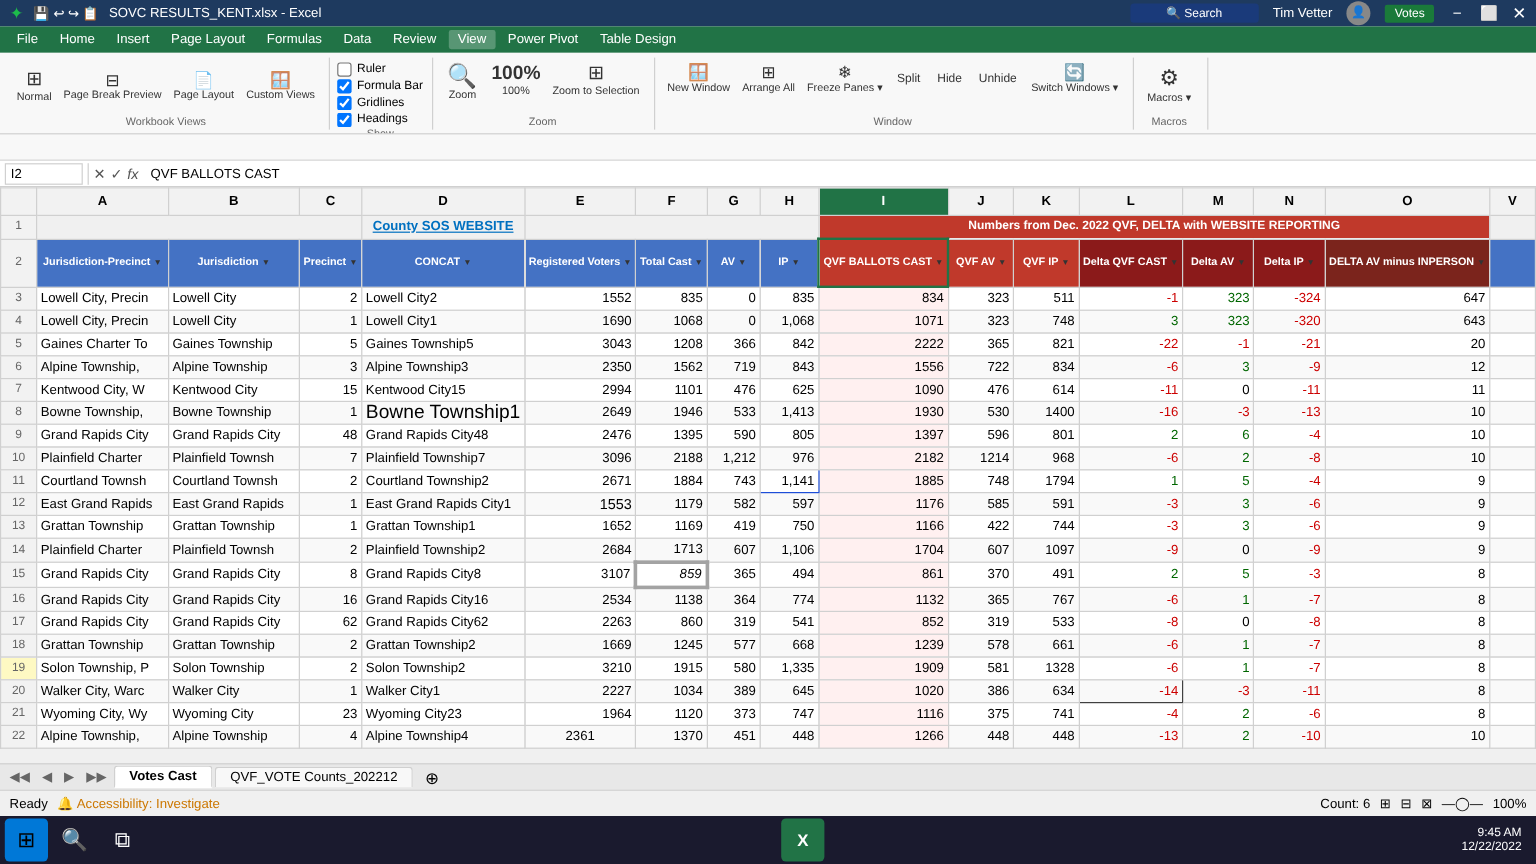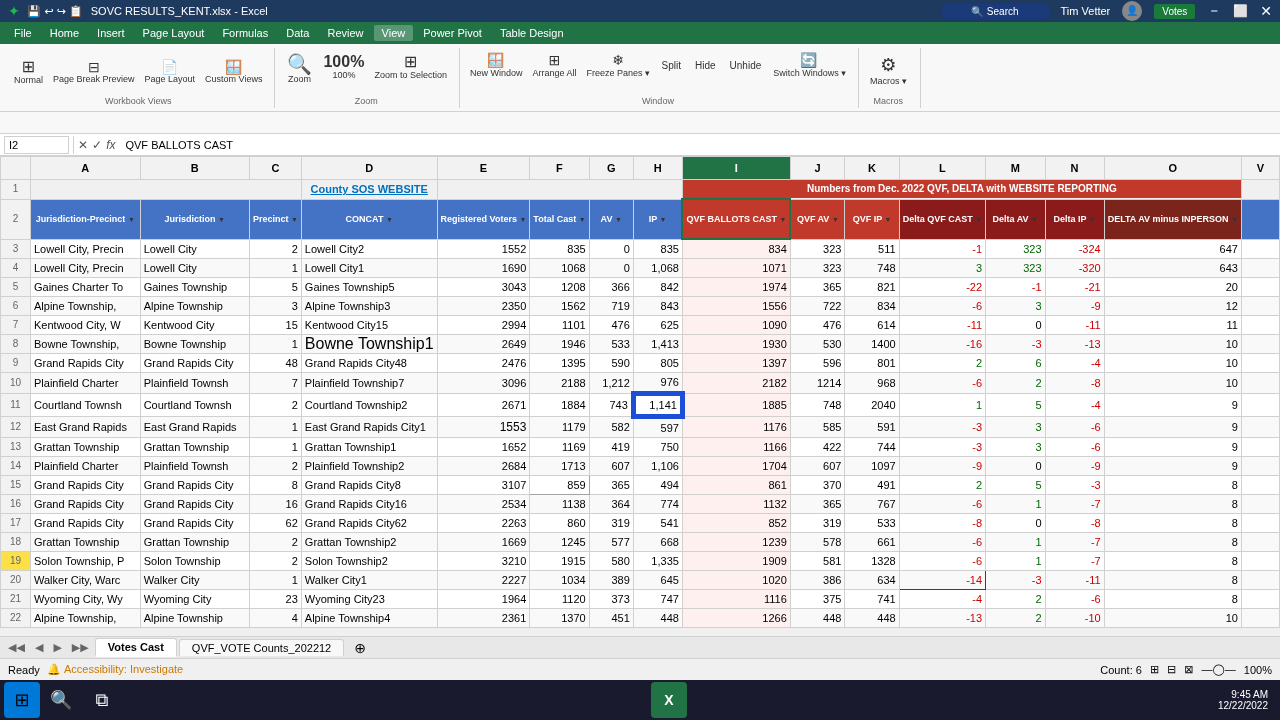--- a/index.html
+++ b/index.html
@@ -334,20 +334,29 @@
           <div style="font-size:9px;">Page Layout</div>
         </div>
         <div class="ribbon-btn" style="font-size:9px;min-width:44px;">
           <div class="btn-icon" style="font-size:14px;">🪟</div>
           <div style="font-size:9px;">Custom Views</div>
         </div>
       </div>
       <div class="ribbon-group-label">Workbook Views</div>
     </div>
 
+    <div class="ribbon-group" style="min-width:80px;">
+      <div style="display:flex;flex-direction:column;gap:2px;padding-top:4px;">
+        <label style="display:flex;align-items:center;gap:4px;font-size:10px;cursor:pointer;"><input type="checkbox" style="width: 12px; height: 12px;"> Ruler</label>
+        <label style="display:flex;align-items:center;gap:4px;font-size:10px;cursor:pointer;"><input type="checkbox" checked="" style="width: 12px; height: 12px;"> Formula Bar</label>
+        <label style="display:flex;align-items:center;gap:4px;font-size:10px;cursor:pointer;"><input type="checkbox" checked="" style="width: 12px; height: 12px;"> Gridlines</label>
+        <label style="display:flex;align-items:center;gap:4px;font-size:10px;cursor:pointer;"><input type="checkbox" checked="" style="width: 12px; height: 12px;"> Headings</label>
+      </div>
+      <div class="ribbon-group-label">Show</div>
+    </div>
 
     <div class="ribbon-group" style="min-width:100px;">
       <div class="ribbon-buttons" style="align-items:flex-start;padding-top:4px;">
         <div class="ribbon-btn">
           <div class="btn-icon" style="font-size:20px;">🔍</div>
           <div style="font-size:9px;">Zoom</div>
         </div>
         <div class="ribbon-btn">
           <div class="btn-icon" style="font-size:16px;font-weight:bold;">100%</div>
           <div style="font-size:9px;">100%</div>
@@ -526,21 +535,21 @@
           <tr style="height: 18px; background: white;">
             <td class="row-num" style="border:1px solid #d0d0d0;background:#f2f2f2;text-align:center;font-size:10px;color:#666;">5</td>
             <td style="border:1px solid #d0d0d0;text-align:left;font-size:11px;padding:1px 3px;overflow:hidden;white-space:nowrap;">Gaines Charter To</td>
             <td style="border:1px solid #d0d0d0;text-align:left;font-size:11px;padding:1px 3px;overflow:hidden;white-space:nowrap;">Gaines Township</td>
             <td style="border:1px solid #d0d0d0;text-align:right;font-size:11px;padding:1px 3px;overflow:hidden;white-space:nowrap;">5</td>
             <td style="border:1px solid #d0d0d0;text-align:left;font-size:11px;padding:1px 3px;overflow:hidden;white-space:nowrap;">Gaines Township5</td>
             <td style="border:1px solid #d0d0d0;text-align:right;font-size:11px;padding:1px 3px;overflow:hidden;white-space:nowrap;">3043</td>
             <td style="border:1px solid #d0d0d0;text-align:right;font-size:11px;padding:1px 3px;overflow:hidden;white-space:nowrap;">1208</td>
             <td style="border:1px solid #d0d0d0;text-align:right;font-size:11px;padding:1px 3px;overflow:hidden;white-space:nowrap;">366</td>
             <td style="border:1px solid #d0d0d0;text-align:right;font-size:11px;padding:1px 3px;overflow:hidden;white-space:nowrap;">842</td>
-            <td style="border:1px solid #d0d0d0;text-align:right;font-size:11px;padding:1px 3px;overflow:hidden;white-space:nowrap;background:#fff0f0;">1974</td>
+            <td style="border:1px solid #d0d0d0;text-align:right;font-size:11px;padding:1px 3px;overflow:hidden;white-space:nowrap;background:#fff0f0;">2222</td>
             <td style="border:1px solid #d0d0d0;text-align:right;font-size:11px;padding:1px 3px;overflow:hidden;white-space:nowrap;">365</td>
             <td style="border:1px solid #d0d0d0;text-align:right;font-size:11px;padding:1px 3px;overflow:hidden;white-space:nowrap;">821</td>
             <td style="border:1px solid #d0d0d0;text-align:right;font-size:11px;padding:1px 3px;overflow:hidden;white-space:nowrap;color:#c00;">-22</td>
             <td style="border:1px solid #d0d0d0;text-align:right;font-size:11px;padding:1px 3px;overflow:hidden;white-space:nowrap;color:#c00;">-1</td>
             <td style="border:1px solid #d0d0d0;text-align:right;font-size:11px;padding:1px 3px;overflow:hidden;white-space:nowrap;color:#c00;">-21</td>
             <td style="border:1px solid #d0d0d0;text-align:right;font-size:11px;padding:1px 3px;overflow:hidden;white-space:nowrap;">20</td>
             <td style="border:1px solid #d0d0d0;"></td>
           </tr>
           <tr style="height: 18px; background: rgb(249, 249, 249);">
             <td class="row-num" style="border:1px solid #d0d0d0;background:#f2f2f2;text-align:center;font-size:10px;color:#666;">6</td>
@@ -639,24 +648,24 @@
           </tr>
           <tr style="height: 18px; background: white;">
             <td class="row-num" style="border:1px solid #d0d0d0;background:#f2f2f2;text-align:center;font-size:10px;color:#666;">11</td>
             <td style="border:1px solid #d0d0d0;text-align:left;font-size:11px;padding:1px 3px;overflow:hidden;white-space:nowrap;">Courtland Townsh</td>
             <td style="border:1px solid #d0d0d0;text-align:left;font-size:11px;padding:1px 3px;overflow:hidden;white-space:nowrap;">Courtland Townsh</td>
             <td style="border:1px solid #d0d0d0;text-align:right;font-size:11px;padding:1px 3px;overflow:hidden;white-space:nowrap;">2</td>
             <td style="border:1px solid #d0d0d0;text-align:left;font-size:11px;padding:1px 3px;overflow:hidden;white-space:nowrap;">Courtland Township2</td>
             <td style="border:1px solid #d0d0d0;text-align:right;font-size:11px;padding:1px 3px;overflow:hidden;white-space:nowrap;">2671</td>
             <td style="border:1px solid #d0d0d0;text-align:right;font-size:11px;padding:1px 3px;overflow:hidden;white-space:nowrap;">1884</td>
             <td style="border:1px solid #d0d0d0;text-align:right;font-size:11px;padding:1px 3px;overflow:hidden;white-space:nowrap;">743</td>
-            <td style="border:5px solid #1d4ed8;text-align:right;font-size:11px;padding:1px 3px;overflow:hidden;white-space:nowrap;">1,141</td>
+            <td style="border:1px solid #1d4ed8;text-align:right;font-size:11px;padding:1px 3px;overflow:hidden;white-space:nowrap;">1,141</td>
             <td style="border:1px solid #d0d0d0;text-align:right;font-size:11px;padding:1px 3px;overflow:hidden;white-space:nowrap;background:#fff0f0;">1885</td>
             <td style="border:1px solid #d0d0d0;text-align:right;font-size:11px;padding:1px 3px;overflow:hidden;white-space:nowrap;">748</td>
-            <td style="border:1px solid #d0d0d0;text-align:right;font-size:11px;padding:1px 3px;overflow:hidden;white-space:nowrap;">2040</td>
+            <td style="border:1px solid #d0d0d0;text-align:right;font-size:11px;padding:1px 3px;overflow:hidden;white-space:nowrap;">1794</td>
             <td style="border:1px solid #d0d0d0;text-align:right;font-size:11px;padding:1px 3px;overflow:hidden;white-space:nowrap;color:#006600;">1</td>
             <td style="border:1px solid #d0d0d0;text-align:right;font-size:11px;padding:1px 3px;overflow:hidden;white-space:nowrap;color:#006600;">5</td>
             <td style="border:1px solid #d0d0d0;text-align:right;font-size:11px;padding:1px 3px;overflow:hidden;white-space:nowrap;color:#c00;">-4</td>
             <td style="border:1px solid #d0d0d0;text-align:right;font-size:11px;padding:1px 3px;overflow:hidden;white-space:nowrap;">9</td>
             <td style="border:1px solid #d0d0d0;"></td>
           </tr>
           <tr style="height: 18px; background: rgb(249, 249, 249);">
             <td class="row-num" style="border:1px solid #d0d0d0;background:#f2f2f2;text-align:center;font-size:10px;color:#666;">12</td>
             <td style="border:1px solid #d0d0d0;text-align:left;font-size:11px;padding:1px 3px;overflow:hidden;white-space:nowrap;">East Grand Rapids</td>
             <td style="border:1px solid #d0d0d0;text-align:left;font-size:11px;padding:1px 3px;overflow:hidden;white-space:nowrap;">East Grand Rapids</td>
@@ -713,21 +722,21 @@
             <td style="border:1px solid #d0d0d0;text-align:right;font-size:11px;padding:1px 3px;overflow:hidden;white-space:nowrap;">9</td>
             <td style="border:1px solid #d0d0d0;"></td>
           </tr>
           <tr style="height: 18px; background: white;">
             <td class="row-num" style="border:1px solid #d0d0d0;background:#f2f2f2;text-align:center;font-size:10px;color:#666;">15</td>
             <td style="border:1px solid #d0d0d0;text-align:left;font-size:11px;padding:1px 3px;overflow:hidden;white-space:nowrap;">Grand Rapids City</td>
             <td style="border:1px solid #d0d0d0;text-align:left;font-size:11px;padding:1px 3px;overflow:hidden;white-space:nowrap;">Grand Rapids City</td>
             <td style="border:1px solid #d0d0d0;text-align:right;font-size:11px;padding:1px 3px;overflow:hidden;white-space:nowrap;">8</td>
             <td style="border:1px solid #d0d0d0;text-align:left;font-size:11px;padding:1px 3px;overflow:hidden;white-space:nowrap;">Grand Rapids City8</td>
             <td style="border:1px solid #d0d0d0;text-align:right;font-size:11px;padding:1px 3px;overflow:hidden;white-space:nowrap;">3107</td>
-            <td style="border:1px solid #a3a3a3;text-align:right;font-size:11px;padding:1px 3px;overflow:hidden;white-space:nowrap;">859</td>
+            <td style="border:3px solid #a3a3a3;text-align:right;font-size:11px;padding:1px 3px;overflow:hidden;white-space:nowrap;font-style:italic;">859</td>
             <td style="border:1px solid #d0d0d0;text-align:right;font-size:11px;padding:1px 3px;overflow:hidden;white-space:nowrap;">365</td>
             <td style="border:1px solid #d0d0d0;text-align:right;font-size:11px;padding:1px 3px;overflow:hidden;white-space:nowrap;">494</td>
             <td style="border:1px solid #d0d0d0;text-align:right;font-size:11px;padding:1px 3px;overflow:hidden;white-space:nowrap;background:#fff0f0;">861</td>
             <td style="border:1px solid #d0d0d0;text-align:right;font-size:11px;padding:1px 3px;overflow:hidden;white-space:nowrap;">370</td>
             <td style="border:1px solid #d0d0d0;text-align:right;font-size:11px;padding:1px 3px;overflow:hidden;white-space:nowrap;">491</td>
             <td style="border:1px solid #d0d0d0;text-align:right;font-size:11px;padding:1px 3px;overflow:hidden;white-space:nowrap;color:#006600;">2</td>
             <td style="border:1px solid #d0d0d0;text-align:right;font-size:11px;padding:1px 3px;overflow:hidden;white-space:nowrap;color:#006600;">5</td>
             <td style="border:1px solid #d0d0d0;text-align:right;font-size:11px;padding:1px 3px;overflow:hidden;white-space:nowrap;color:#c00;">-3</td>
             <td style="border:1px solid #d0d0d0;text-align:right;font-size:11px;padding:1px 3px;overflow:hidden;white-space:nowrap;">8</td>
             <td style="border:1px solid #d0d0d0;"></td>
@@ -783,21 +792,21 @@
             <td style="border:1px solid #d0d0d0;text-align:right;font-size:11px;padding:1px 3px;overflow:hidden;white-space:nowrap;background:#fff0f0;">1239</td>
             <td style="border:1px solid #d0d0d0;text-align:right;font-size:11px;padding:1px 3px;overflow:hidden;white-space:nowrap;">578</td>
             <td style="border:1px solid #d0d0d0;text-align:right;font-size:11px;padding:1px 3px;overflow:hidden;white-space:nowrap;">661</td>
             <td style="border:1px solid #d0d0d0;text-align:right;font-size:11px;padding:1px 3px;overflow:hidden;white-space:nowrap;color:#c00;">-6</td>
             <td style="border:1px solid #d0d0d0;text-align:right;font-size:11px;padding:1px 3px;overflow:hidden;white-space:nowrap;color:#006600;">1</td>
             <td style="border:1px solid #d0d0d0;text-align:right;font-size:11px;padding:1px 3px;overflow:hidden;white-space:nowrap;color:#c00;">-7</td>
             <td style="border:1px solid #d0d0d0;text-align:right;font-size:11px;padding:1px 3px;overflow:hidden;white-space:nowrap;">8</td>
             <td style="border:1px solid #d0d0d0;"></td>
           </tr>
           <tr style="height: 18px; background: white;">
-            <td class="row-num" style="border:1px solid #d0d0d0;background:#fde047;text-align:center;font-size:10px;color:#666;">19</td>
+            <td class="row-num" style="border:1px solid #d0d0d0;background:#fef9c3;text-align:center;font-size:10px;color:#666;">19</td>
             <td style="border:1px solid #d0d0d0;text-align:left;font-size:11px;padding:1px 3px;overflow:hidden;white-space:nowrap;">Solon Township, P</td>
             <td style="border:1px solid #d0d0d0;text-align:left;font-size:11px;padding:1px 3px;overflow:hidden;white-space:nowrap;">Solon Township</td>
             <td style="border:1px solid #d0d0d0;text-align:right;font-size:11px;padding:1px 3px;overflow:hidden;white-space:nowrap;">2</td>
             <td style="border:1px solid #d0d0d0;text-align:left;font-size:11px;padding:1px 3px;overflow:hidden;white-space:nowrap;">Solon Township2</td>
             <td style="border:1px solid #d0d0d0;text-align:right;font-size:11px;padding:1px 3px;overflow:hidden;white-space:nowrap;">3210</td>
             <td style="border:1px solid #d0d0d0;text-align:right;font-size:11px;padding:1px 3px;overflow:hidden;white-space:nowrap;">1915</td>
             <td style="border:1px solid #d0d0d0;text-align:right;font-size:11px;padding:1px 3px;overflow:hidden;white-space:nowrap;">580</td>
             <td style="border:1px solid #d0d0d0;text-align:right;font-size:11px;padding:1px 3px;overflow:hidden;white-space:nowrap;">1,335</td>
             <td style="border:1px solid #d0d0d0;text-align:right;font-size:11px;padding:1px 3px;overflow:hidden;white-space:nowrap;background:#fff0f0;">1909</td>
             <td style="border:1px solid #d0d0d0;text-align:right;font-size:11px;padding:1px 3px;overflow:hidden;white-space:nowrap;">581</td>
@@ -845,21 +854,21 @@
             <td style="border:1px solid #d0d0d0;text-align:right;font-size:11px;padding:1px 3px;overflow:hidden;white-space:nowrap;color:#c00;">-6</td>
             <td style="border:1px solid #d0d0d0;text-align:right;font-size:11px;padding:1px 3px;overflow:hidden;white-space:nowrap;">8</td>
             <td style="border:1px solid #d0d0d0;"></td>
           </tr>
           <tr style="height: 18px; background: rgb(249, 249, 249);">
             <td class="row-num" style="border:1px solid #d0d0d0;background:#f2f2f2;text-align:center;font-size:10px;color:#666;">22</td>
             <td style="border:1px solid #d0d0d0;text-align:left;font-size:11px;padding:1px 3px;overflow:hidden;white-space:nowrap;">Alpine Township,</td>
             <td style="border:1px solid #d0d0d0;text-align:left;font-size:11px;padding:1px 3px;overflow:hidden;white-space:nowrap;">Alpine Township</td>
             <td style="border:1px solid #d0d0d0;text-align:right;font-size:11px;padding:1px 3px;overflow:hidden;white-space:nowrap;">4</td>
             <td style="border:1px solid #d0d0d0;text-align:left;font-size:11px;padding:1px 3px;overflow:hidden;white-space:nowrap;">Alpine Township4</td>
-            <td style="border:1px solid #d0d0d0;text-align:right;font-size:11px;padding:1px 3px;overflow:hidden;white-space:nowrap;">2361</td>
+            <td style="border:1px solid #d0d0d0;text-align:center;font-size:11px;padding:1px 3px;overflow:hidden;white-space:nowrap;">2361</td>
             <td style="border:1px solid #d0d0d0;text-align:right;font-size:11px;padding:1px 3px;overflow:hidden;white-space:nowrap;">1370</td>
             <td style="border:1px solid #d0d0d0;text-align:right;font-size:11px;padding:1px 3px;overflow:hidden;white-space:nowrap;">451</td>
             <td style="border:1px solid #d0d0d0;text-align:right;font-size:11px;padding:1px 3px;overflow:hidden;white-space:nowrap;">448</td>
             <td style="border:1px solid #d0d0d0;text-align:right;font-size:11px;padding:1px 3px;overflow:hidden;white-space:nowrap;background:#fff0f0;">1266</td>
             <td style="border:1px solid #d0d0d0;text-align:right;font-size:11px;padding:1px 3px;overflow:hidden;white-space:nowrap;">448</td>
             <td style="border:1px solid #d0d0d0;text-align:right;font-size:11px;padding:1px 3px;overflow:hidden;white-space:nowrap;">448</td>
             <td style="border:1px solid #d0d0d0;text-align:right;font-size:11px;padding:1px 3px;overflow:hidden;white-space:nowrap;color:#c00;">-13</td>
             <td style="border:1px solid #d0d0d0;text-align:right;font-size:11px;padding:1px 3px;overflow:hidden;white-space:nowrap;color:#006600;">2</td>
             <td style="border:1px solid #d0d0d0;text-align:right;font-size:11px;padding:1px 3px;overflow:hidden;white-space:nowrap;color:#c00;">-10</td>
             <td style="border:1px solid #d0d0d0;text-align:right;font-size:11px;padding:1px 3px;overflow:hidden;white-space:nowrap;">10</td>

